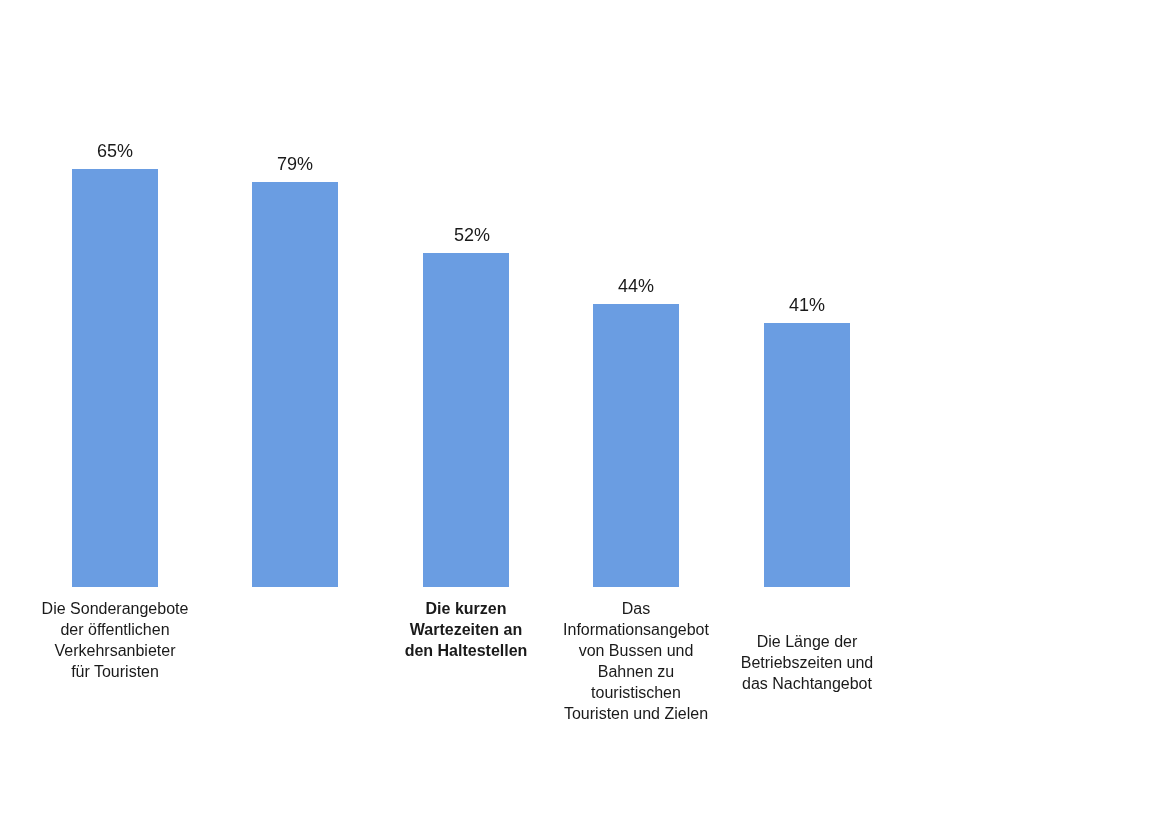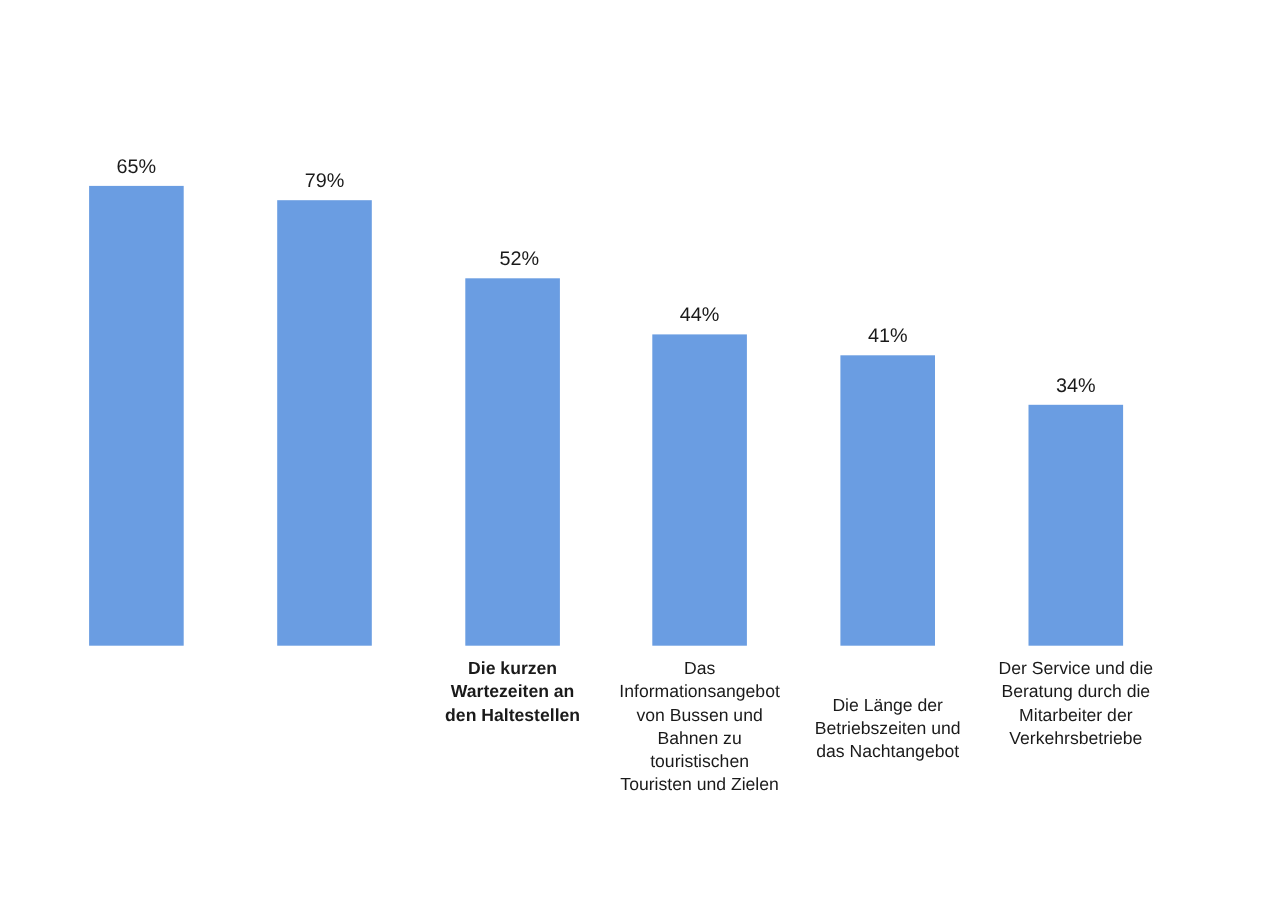--- a/index.html
+++ b/index.html
@@ -57,23 +57,29 @@
     line-height: 21px;
     color: #1a1a1a;
   }
 </style>
 </head>
 <body>
 
 <div id="chart-root" style="background: rgb(255, 255, 255);">
 
   <div id="plot-area">
-      <div class="bar-group" style="left: 81px; width: 86px;">
+      <div class="bar-group" style="left: 72px; width: 86px;">
         <div class="bar-value-label" style="top: 141px;">65%</div>
         <div class="bar-rect" title="65%" style="left: 0px; top: 169px; width: 86px; height: 418px; background: rgb(106, 157, 226);"></div>
+        <div class="bar-category-label" style="width: 180px; left: -47px; top: 598px;">
+          <div>Die Sonderangebote</div>
+          <div>der öffentlichen</div>
+          <div>Verkehrsanbieter</div>
+          <div>für Touristen</div>
+        </div>
       </div>
       <div class="bar-group" style="left: 252px; width: 86px;">
         <div class="bar-value-label" style="top: 154px;">79%</div>
         <div class="bar-rect" title="63%" style="left: 0px; top: 182px; width: 86px; height: 405px; background: rgb(106, 157, 226);"></div>
       </div>
       <div class="bar-group" style="left: 423px; width: 98px;">
         <div class="bar-value-label" style="top: 225px;">52%</div>
         <div class="bar-rect" title="52%" style="left: 0px; top: 253px; width: 86px; height: 334px; background: rgb(106, 157, 226);"></div>
         <div class="bar-category-label" style="width: 180px; left: -47px; top: 598px; font-weight: bold;">
           <div>Die kurzen</div>
@@ -95,25 +101,15 @@
       </div>
       <div class="bar-group" style="left: 764px; width: 86px;">
         <div class="bar-value-label" style="top: 295px;">41%</div>
         <div class="bar-rect" title="41%" style="left: 0px; top: 323px; width: 86px; height: 264px; background: rgb(106, 157, 226);"></div>
         <div class="bar-category-label" style="width: 180px; left: -47px; top: 598px; margin-top: 33px;">
           <div>Die Länge der</div>
           <div>Betriebszeiten und</div>
           <div>das Nachtangebot</div>
         </div>
       </div>
-      <div class="bar-group" style="left: 935px; width: 86px;">
-        <div class="bar-value-label" style="top: 340px;">34%</div>
-        <div class="bar-rect" title="34%" style="left: 0px; top: 368px; width: 86px; height: 219px; background: rgb(106, 157, 226);"></div>
-        <div class="bar-category-label" style="width: 180px; left: -47px; top: 598px;">
-          <div>Der Service und die</div>
-          <div>Beratung durch die</div>
-          <div>Mitarbeiter der</div>
-          <div>Verkehrsbetriebe</div>
-        </div>
-      </div>
     </div>
 
 </div>
 
 </body></html>

